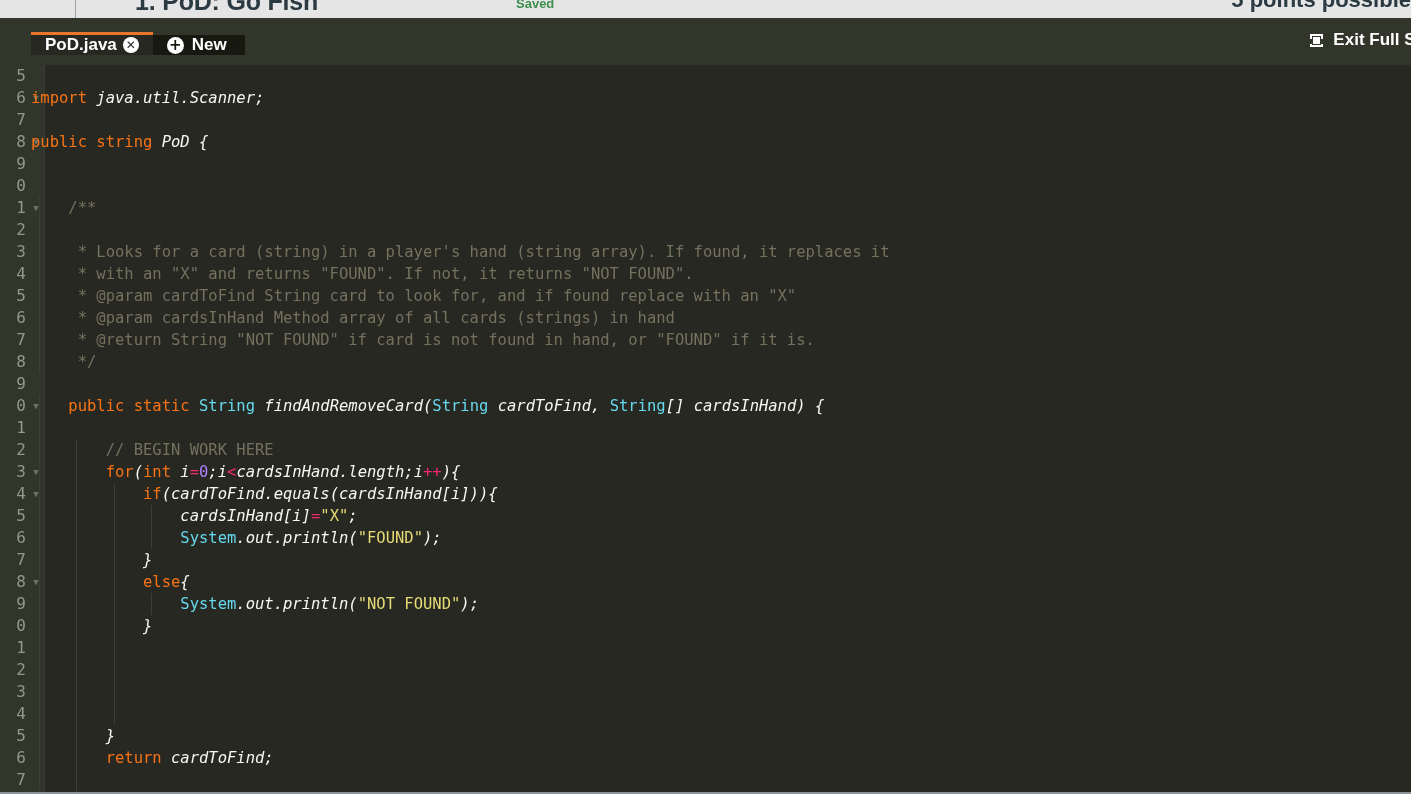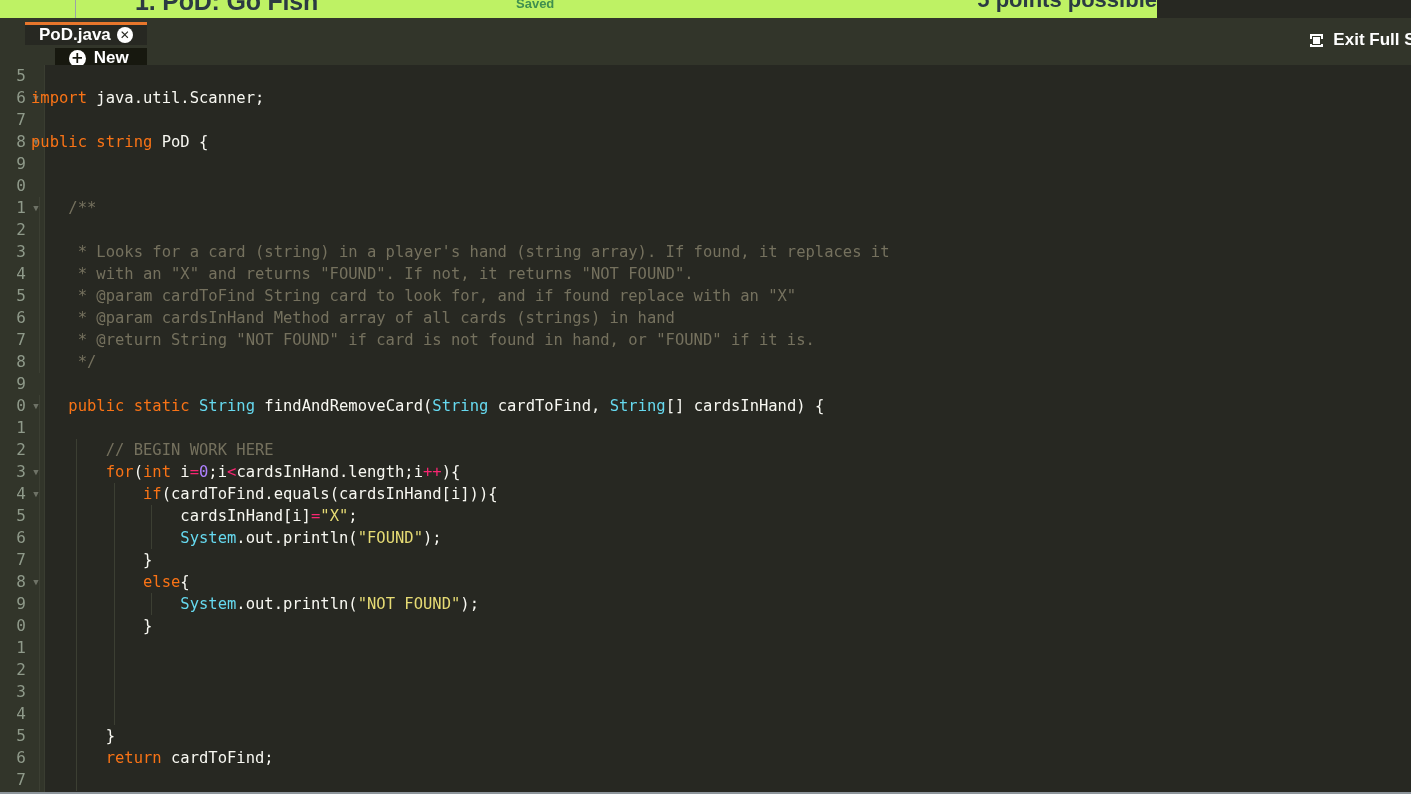--- a/index.html
+++ b/index.html
@@ -11,23 +11,23 @@
     width: 1411px;
     height: 794px;
     overflow: hidden;
     font-family: "DejaVu Sans Mono", monospace;
   }
 
   
   .page-header {
     position: absolute;
     top: 0; left: 0;
-    width: 1157px;
+    width: 1411px;
     height: 18px;
-    background: #bef264;
+    background: #e5e5e5;
     overflow: hidden;
   }
   .page-header .divider {
     position: absolute;
     left: 75px; top: 0;
     width: 1px; height: 18px;
     background: #9ba2a8;
   }
   .ph-title {
     position: absolute;
@@ -64,26 +64,25 @@
   
   .toolbar {
     position: absolute;
     top: 18px; left: 0;
     width: 1411px;
     height: 47px;
     background: #32352a;
   }
   .tabs {
     position: absolute;
-    left: 25px;
+    left: 31px;
     top: 4px;
     display: flex;
-    align-items: flex-end;
+    align-items: center;
     height: 43px;
-    flex-direction: column;
   }
   .tab {
     display: flex;
     align-items: center;
     gap: 6px;
     padding: 0 14px;
     font-family: "Liberation Sans", sans-serif;
     font-size: 17px;
     font-weight: bold;
     color: #ffffff;
@@ -243,21 +242,21 @@
     background: #3c3f33;
   }
 
   
   .kw   { color: #f97316; }
   .typ  { color: #66d9ef; }
   .str  { color: #e6db74; }
   .num  { color: #ae81ff; }
   .com  { color: #75715e; }
   .op   { color: #f92672; }
-  .pln  { color: #f8f8f2; }
+  .pln  { color: #f8f8f2; font-style: italic; }
 
   .bottom-strip {
     position: absolute;
     left: 0; bottom: 0;
     width: 1411px; height: 2px;
     background: #8d959b;
   }
 </style>
 </head>
 <body>

